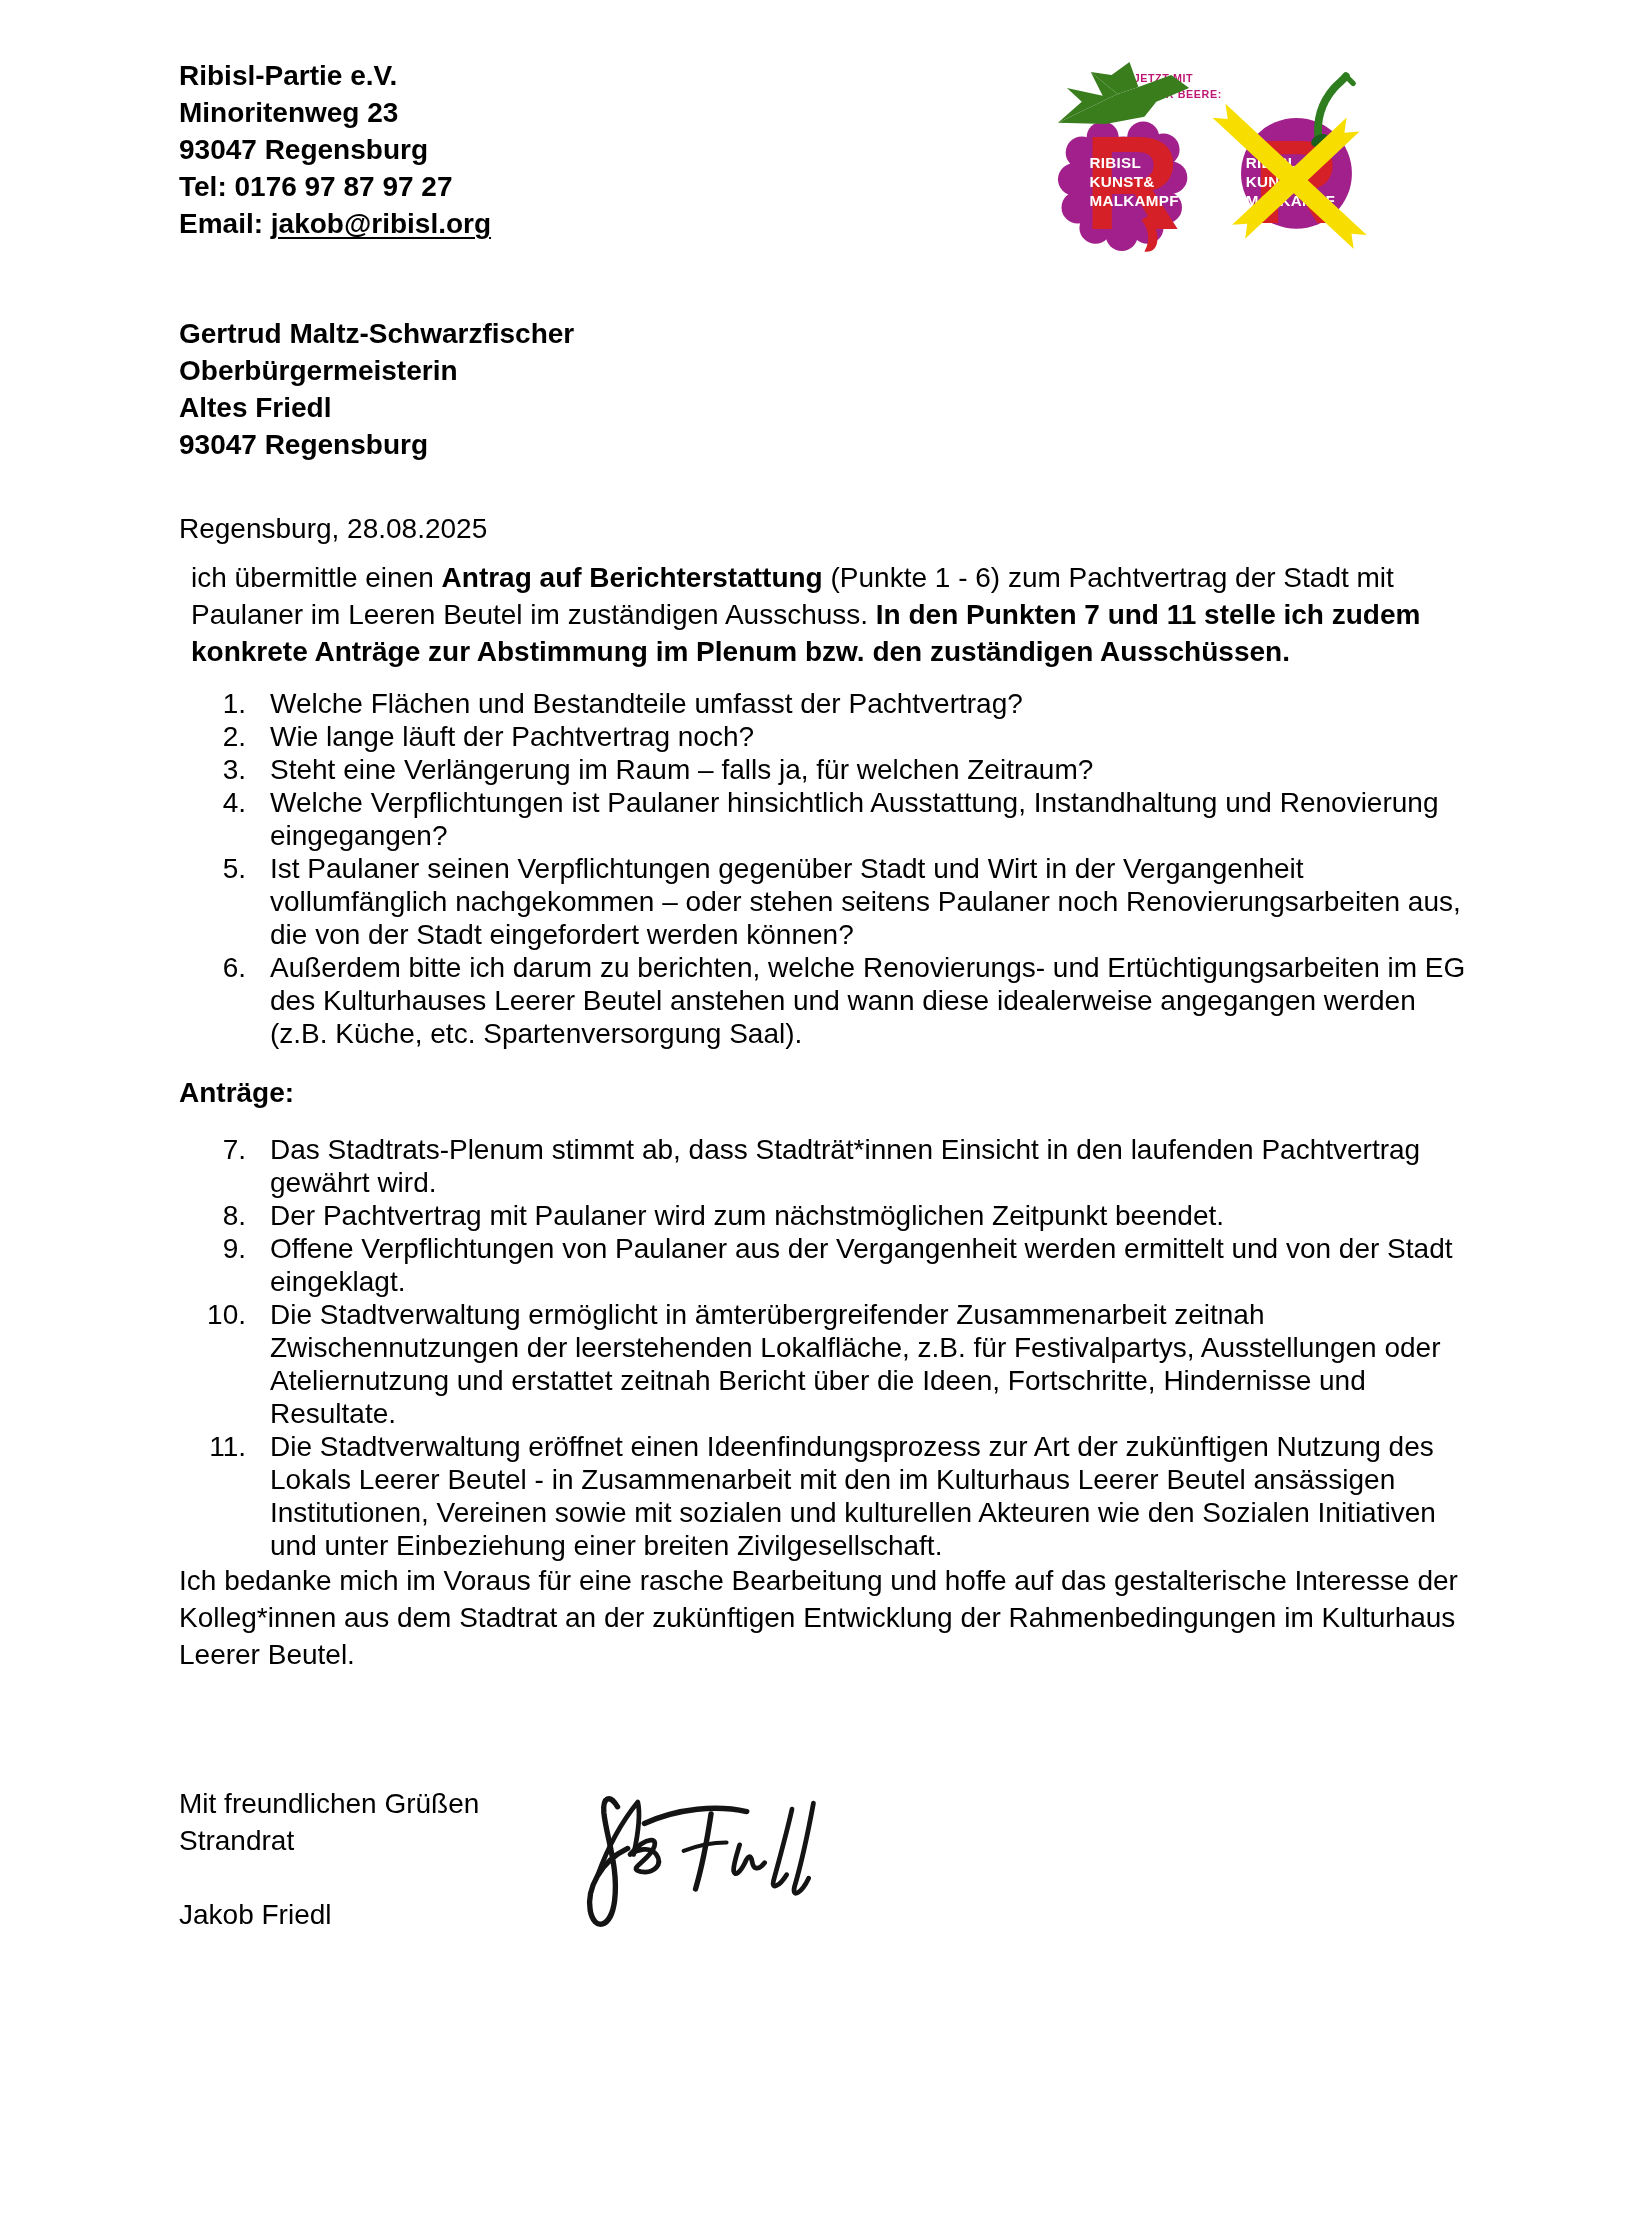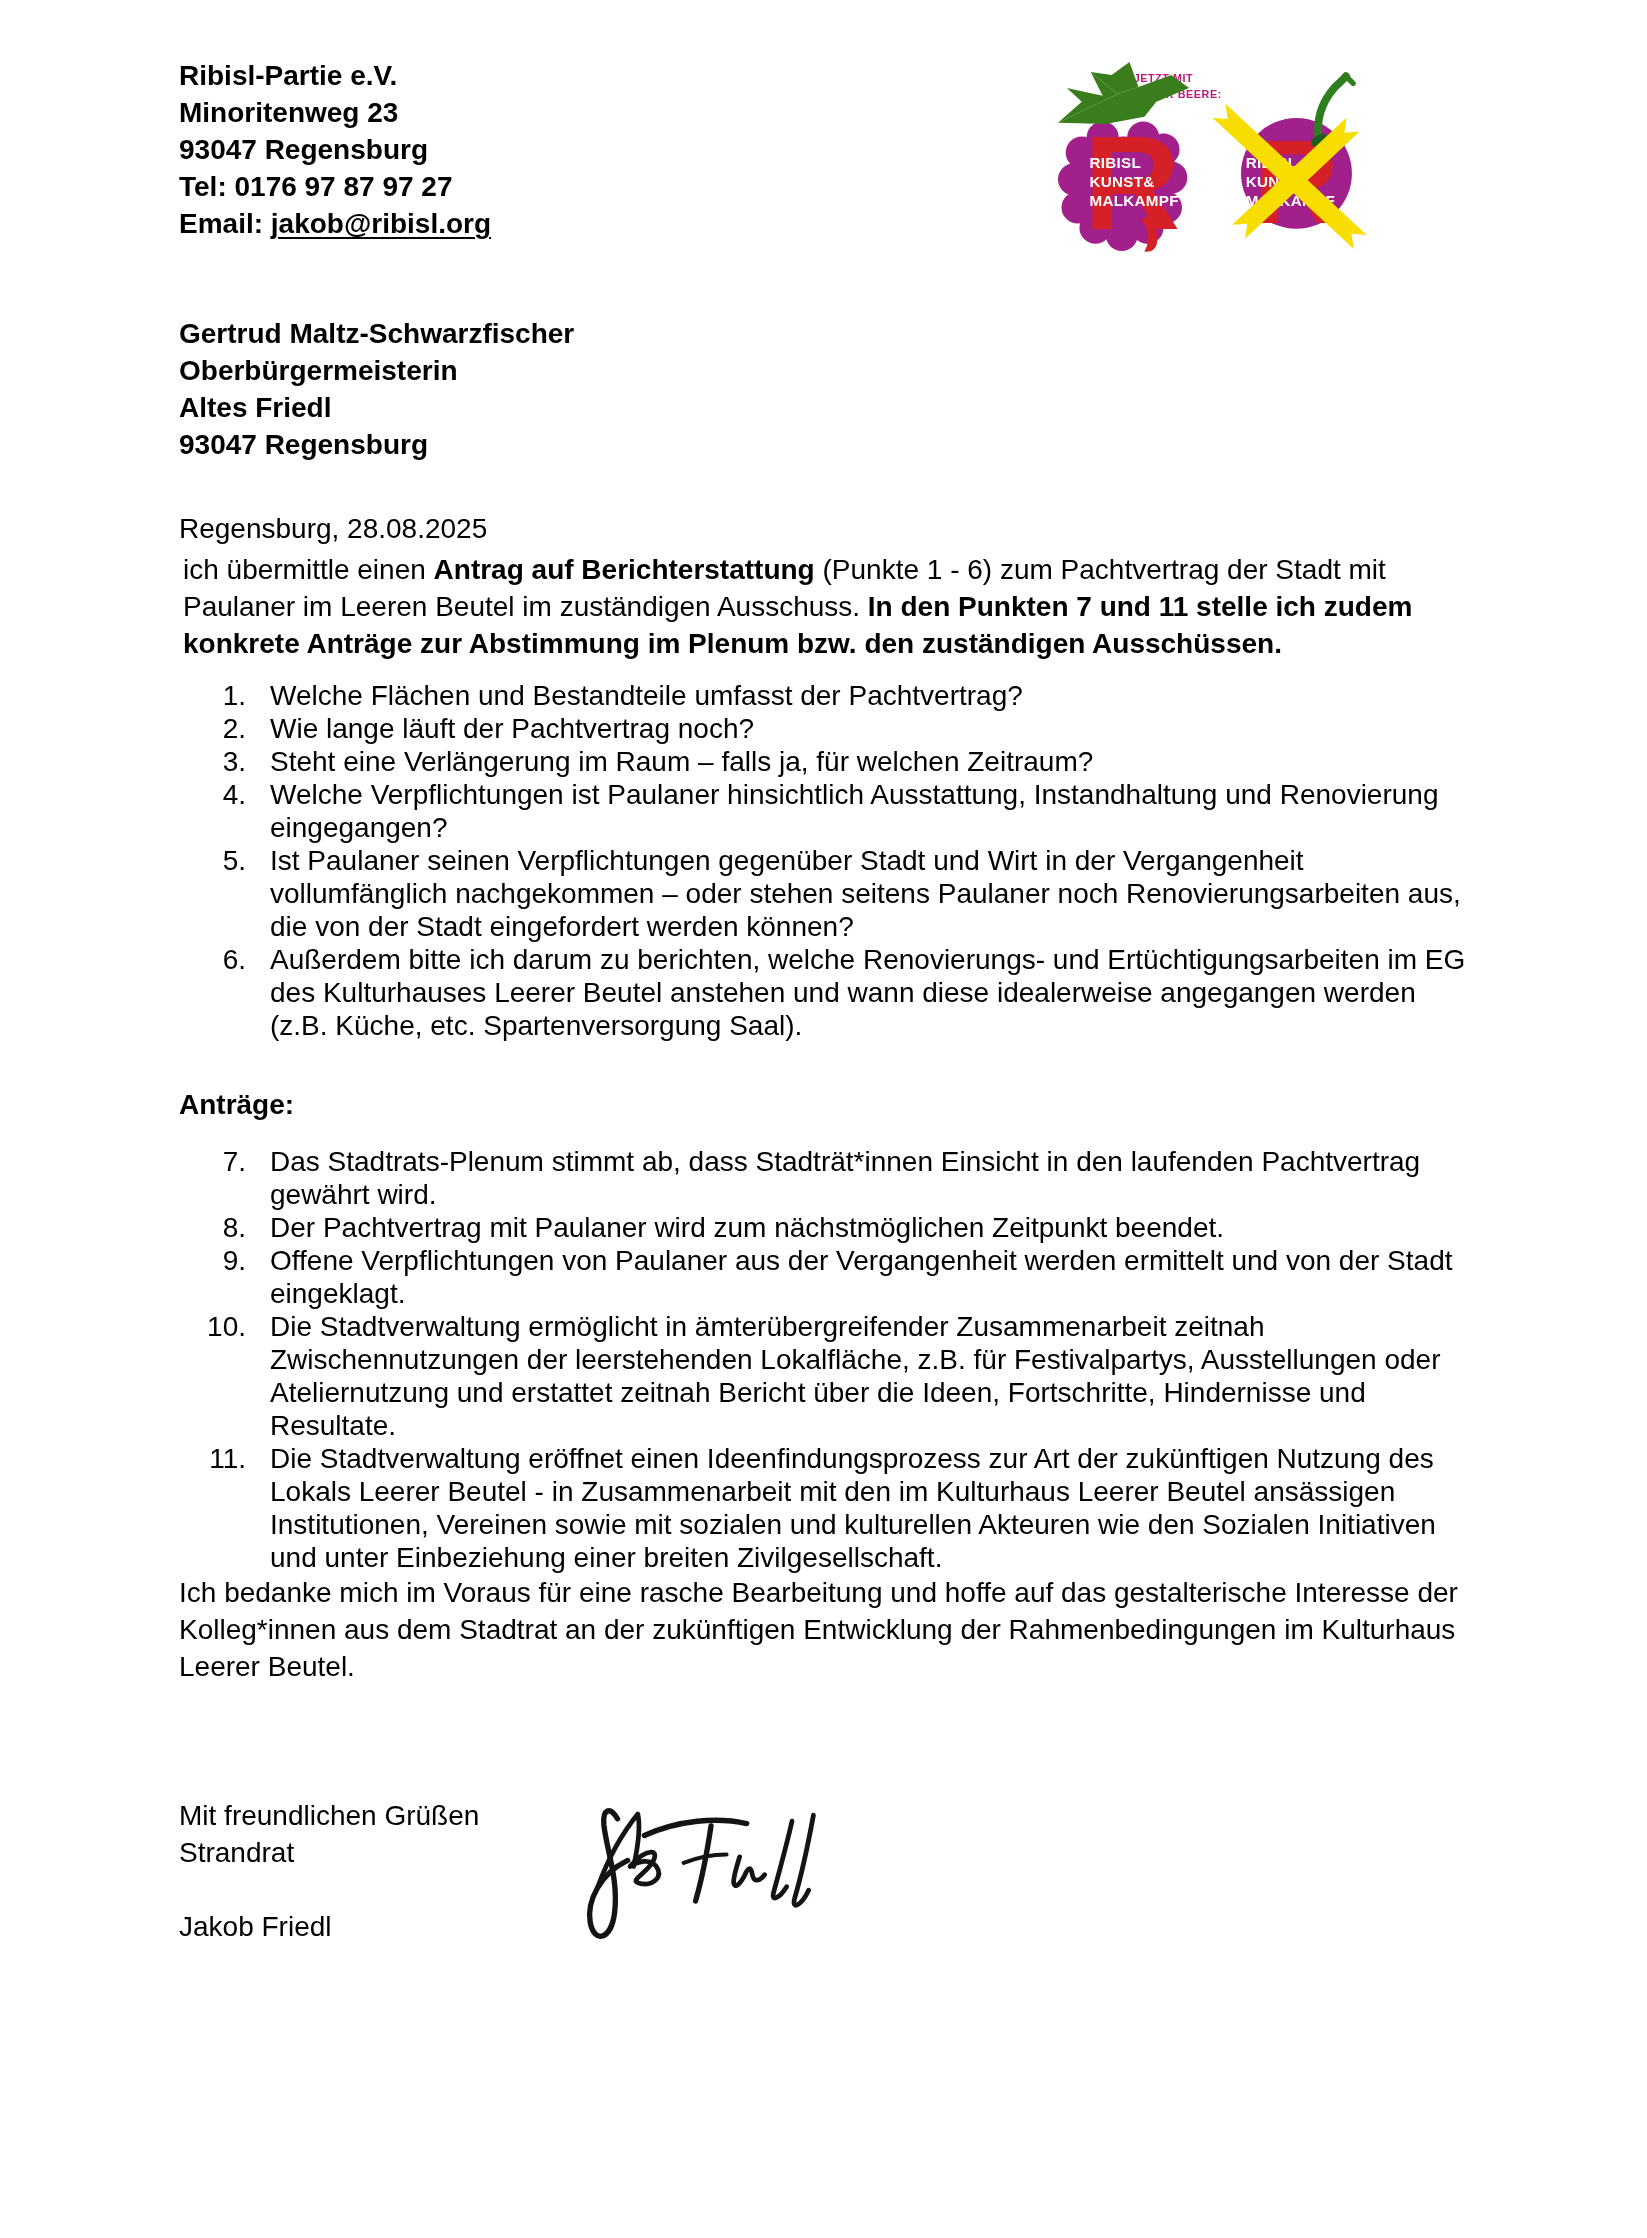--- a/index.html
+++ b/index.html
@@ -19,21 +19,21 @@
   .sender-block { }
   .email-line .addr { text-decoration: underline; text-underline-offset: 4.2px; text-decoration-thickness: 1.8px; }
   .recipient-block { margin-top: 73px; }
   .date-line { margin-top: 47px; padding-right: 51px; }
   .salutation { margin-top: 55px; }
   .intro { margin-top: 29px; }
   .b { font-weight: bold; }
   .list { margin-top: 16.7px; line-height: 33px; }
   .li { position: relative; padding-left: 91px; }
   .num { position: absolute; left: 0; top: 0; width: 67px; text-align: right; }
-  .antraege-heading { margin-top: 44px; font-weight: bold; }
+  .antraege-heading { margin-top: 24px; font-weight: bold; }
   .motions-list { margin-top: 22.7px; }
   .closing { margin-top: 36px; }
   .signoff { margin-top: 112px; position: relative; }
   .signoff .name { margin-top: 37px; }
   .signature-wrap { position: absolute; left: 382px; top: -7.2px; width: 256px; height: 179px; }
   .logo { position: absolute; left: 1049px; top: 51px; width: 322px; height: 209px; }
 </style>
 </head>
 <body>
 
@@ -108,21 +108,21 @@
     <div class="block recipient-block">
       <div>Gertrud Maltz-Schwarzfischer</div>
       <div>Oberbürgermeisterin</div>
       <div>Altes Friedl</div>
       <div>93047 Regensburg</div>
     </div>
 
     <div class="date-line">Regensburg, 28.08.2025</div>
 
 
-    <p class="intro" style="margin:4px;"><span>ich übermittle einen </span><span class="b">Antrag auf Berichterstattung</span><span> (Punkte 1 - 6) zum Pachtvertrag der Stadt mit Paulaner im Leeren Beutel im zuständigen Ausschuss. </span><span class="b">In den Punkten 7 und 11 stelle ich zudem konkrete Anträge zur Abstimmung im Plenum bzw. den zuständigen Ausschüssen.</span></p>
+    <p class="intro" style="margin:12px;"><span>ich übermittle einen </span><span class="b">Antrag auf Berichterstattung</span><span> (Punkte 1 - 6) zum Pachtvertrag der Stadt mit Paulaner im Leeren Beutel im zuständigen Ausschuss. </span><span class="b">In den Punkten 7 und 11 stelle ich zudem konkrete Anträge zur Abstimmung im Plenum bzw. den zuständigen Ausschüssen.</span></p>
 
     <div class="list questions-list">
 
         <div class="li">
           <span class="num">1.</span>
           <span class="txt">Welche Flächen und Bestandteile umfasst der Pachtvertrag?</span>
         </div>
 
         <div class="li">
           <span class="num">2.</span>

